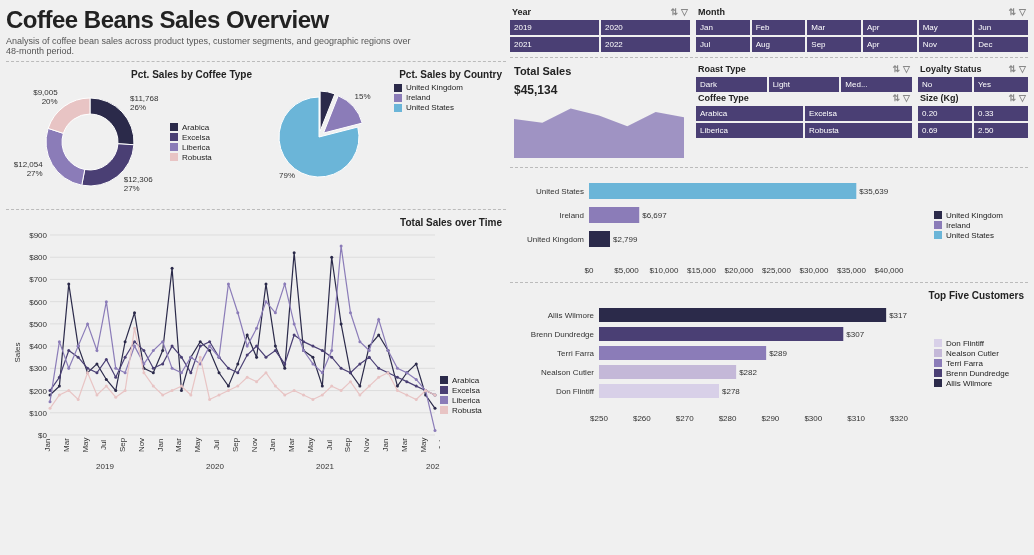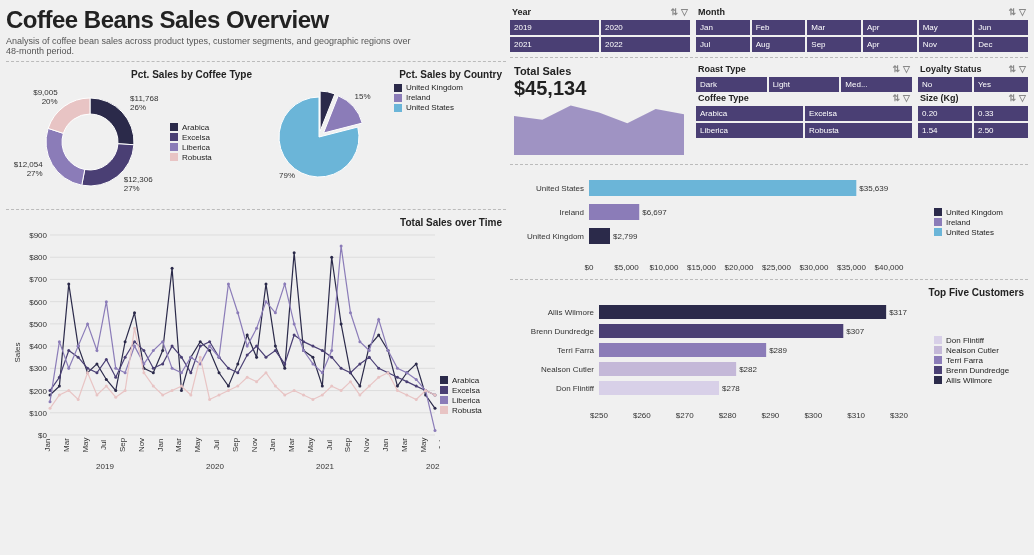--- a/index.html
+++ b/index.html
@@ -15,21 +15,21 @@
 .filters{display:flex;gap:6px}
 .fgrp{flex:1}
 .fhdr{display:flex;justify-content:space-between;align-items:center;font-size:9px;font-weight:600;padding:1px 2px}
 .ficons{display:flex;gap:3px;color:#888;font-size:9px}
 .fbtns{display:grid;gap:2px;margin-top:2px}
 .fbtns.c2{grid-template-columns:1fr 1fr}
 .fbtns.c3{grid-template-columns:1fr 1fr 1fr}
 .fbtns.c6{grid-template-columns:repeat(6,1fr)}
 .fbtn{background:#4a3f74;color:#fff;font-size:8px;padding:3px 4px;border:none;text-align:left;cursor:pointer;white-space:nowrap;overflow:hidden;text-overflow:ellipsis}
 .total-card{}
-.total-val{font-size:20px;font-weight:600;margin:0 0}
+.total-val{font-size:12px;font-weight:600;margin:6px 0}
 .legend{font-size:8px}
 .legend .li{display:flex;align-items:center;gap:4px;margin:1px 0}
 .sw{width:8px;height:8px;display:inline-block}
 svg text{font-size:8px;fill:#333;font-family:inherit}
 </style>
 </head>
 <body>
 
 <div class="dash">
 <div class="left">
@@ -418,21 +418,21 @@
           <div class="fhdr">
                 <span>Size (Kg)</span>
                 <span class="ficons">
                   <span>⇅</span>
                   <span>▽</span>
                 </span>
               </div>
           <div class="fbtns c2" id="f-size">
                 <button class="fbtn">0.20</button>
                 <button class="fbtn">0.33</button>
-                <button class="fbtn">1.54</button>
+                <button class="fbtn">0.69</button>
                 <button class="fbtn">2.50</button>
               </div>
         </div>
       </div>
     </div>
   </div>
   <hr class="sep">
   <div class="panel">
     <div style="display:flex">
       <svg id="cbar" width="420" height="100">

